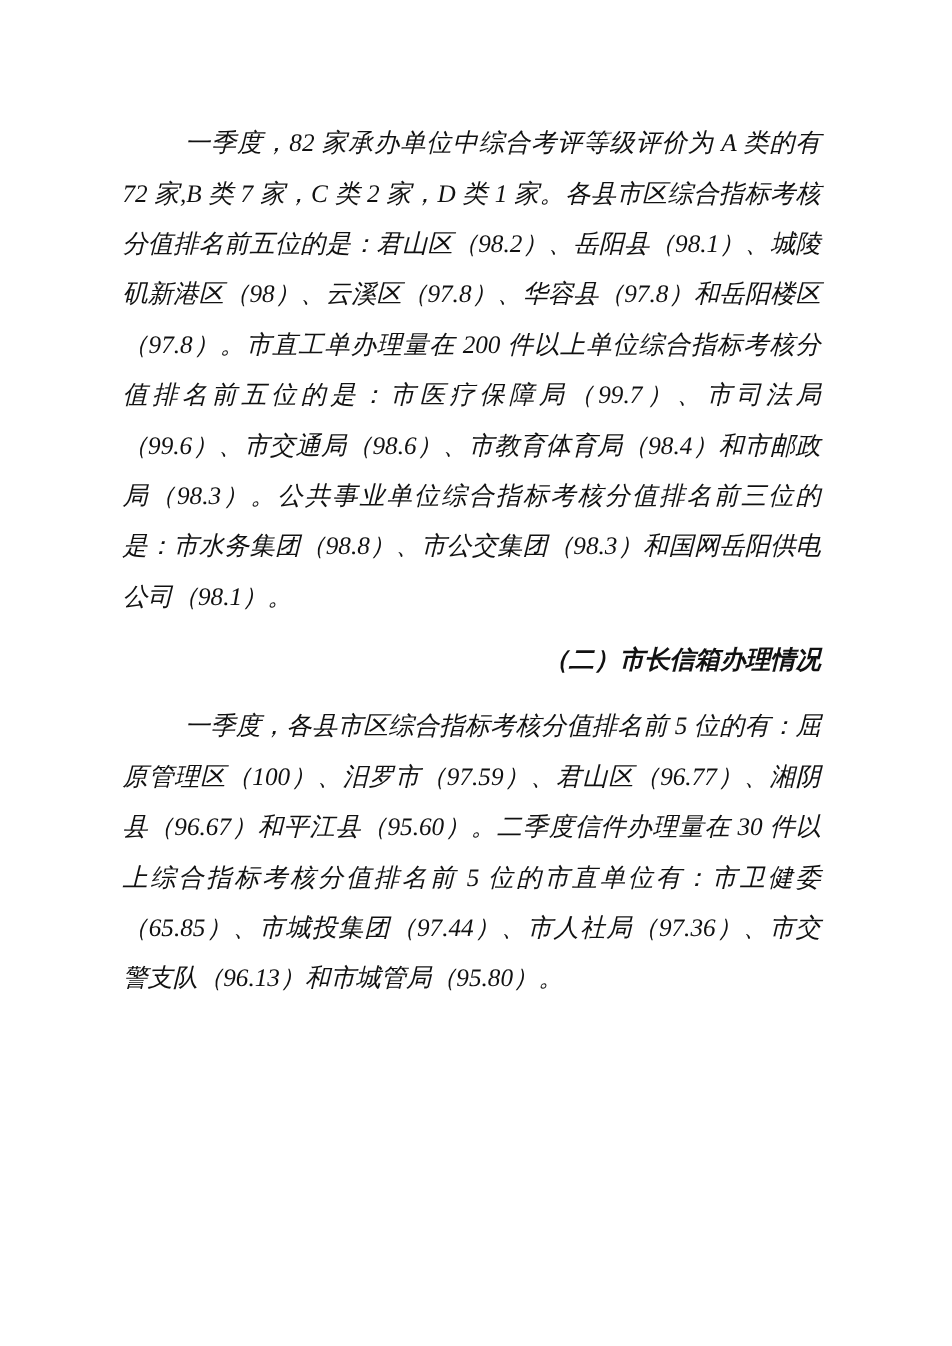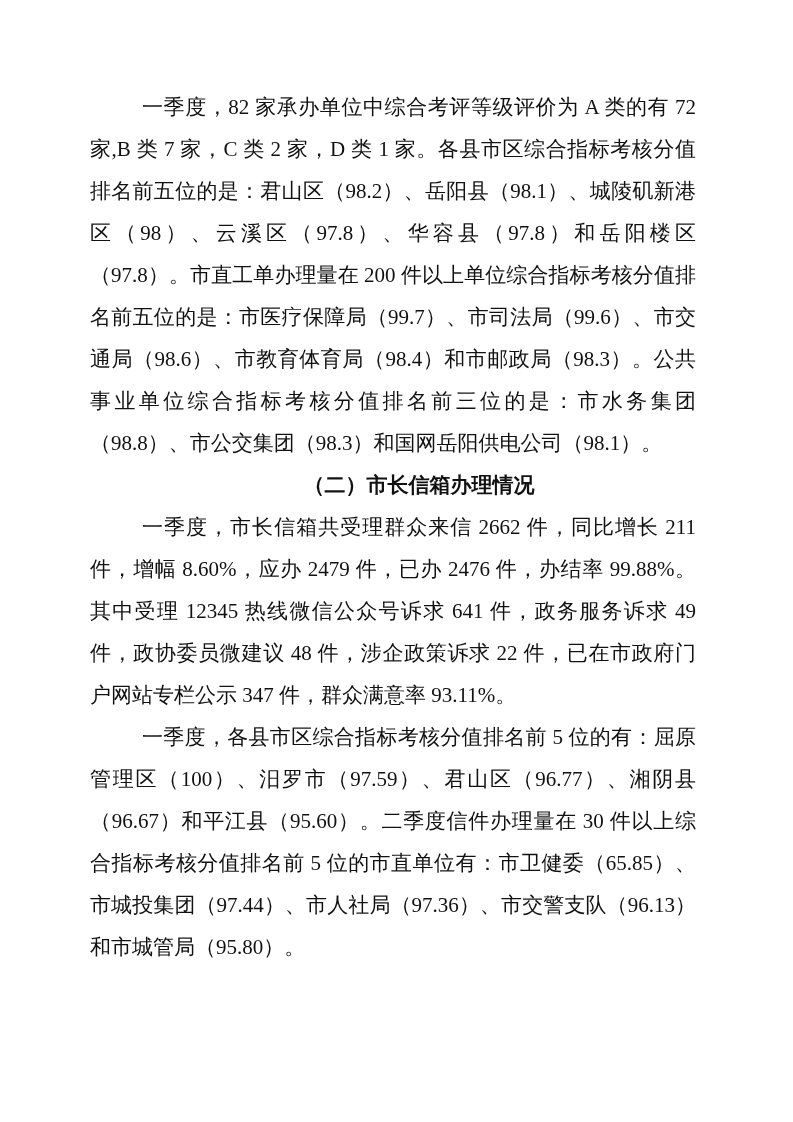--- a/index.html
+++ b/index.html
@@ -19,33 +19,33 @@
     position: absolute;
     left: 90px;
     top: 86px;
     width: 606px;
     color: #111111;
     font-size: 21px;
     line-height: 42px;
     text-align: justify;
   }
   .content p {
-    margin: 0;
+    margin: 12px;
     padding: 0;
     text-indent: 52px;
+    font-style: italic;
   }
   .content p.heading {
     font-weight: bold;
     font-family: "Liberation Sans", "DejaVu Sans", sans-serif;
-    text-align: center;
+    text-align: right;
   }
 </style>
 </head>
 <body>
 
 <div class="page">
   <div class="content">
     <p class="body">一季度，82 家承办单位中综合考评等级评价为 A 类的有 72 家,B 类 7 家，C 类 2 家，D 类 1 家。各县市区综合指标考核分值排名前五位的是：君山区（98.2）、岳阳县（98.1）、城陵矶新港区（98）、云溪区（97.8）、华容县（97.8）和岳阳楼区（97.8）。市直工单办理量在 200 件以上单位综合指标考核分值排名前五位的是：市医疗保障局（99.7）、市司法局（99.6）、市交通局（98.6）、市教育体育局（98.4）和市邮政局（98.3）。公共事业单位综合指标考核分值排名前三位的是：市水务集团（98.8）、市公交集团（98.3）和国网岳阳供电公司（98.1）。</p>
     <p class="heading">（二）市长信箱办理情况</p>
-    <p class="body">一季度，市长信箱共受理群众来信 2662 件，同比增长 211 件，增幅 8.60%，应办 2479 件，已办 2476 件，办结率 99.88%。其中受理 12345 热线微信公众号诉求 641 件，政务服务诉求 49 件，政协委员微建议 48 件，涉企政策诉求 22 件，已在市政府门户网站专栏公示 347 件，群众满意率 93.11%。</p>
     <p class="body">一季度，各县市区综合指标考核分值排名前 5 位的有：屈原管理区（100）、汨罗市（97.59）、君山区（96.77）、湘阴县（96.67）和平江县（95.60）。二季度信件办理量在 30 件以上综合指标考核分值排名前 5 位的市直单位有：市卫健委（65.85）、市城投集团（97.44）、市人社局（97.36）、市交警支队（96.13）和市城管局（95.80）。</p>
   </div>
 </div>
 
 </body></html>

